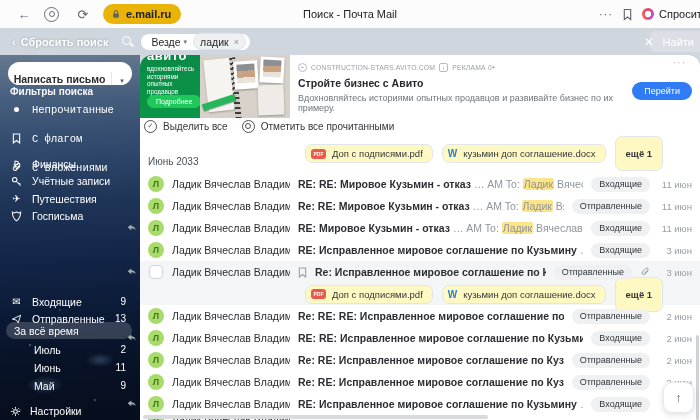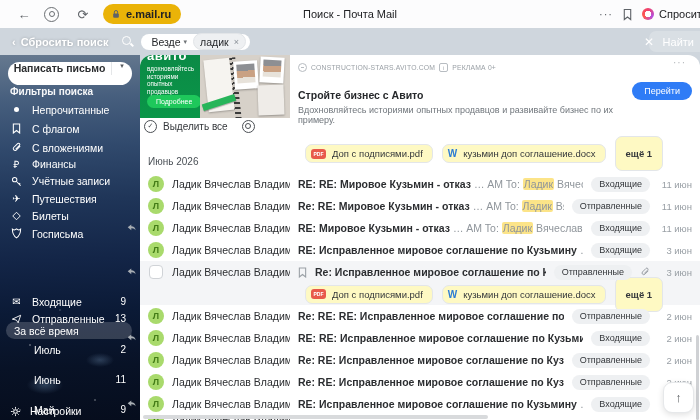--- a/index.html
+++ b/index.html
@@ -49,21 +49,21 @@
      background:
        radial-gradient(20px 10px at 100px 305px,rgba(150,190,230,.25),transparent 70%),
        radial-gradient(26px 13px at 45px 330px,rgba(140,185,225,.28),transparent 70%),
        radial-gradient(2px 2px at 30px 290px,rgba(255,255,255,.5),transparent 70%),
        radial-gradient(2px 2px at 95px 345px,rgba(255,255,255,.45),transparent 70%),
        radial-gradient(1.5px 1.5px at 60px 255px,rgba(255,255,255,.4),transparent 70%),
        radial-gradient(1.5px 1.5px at 118px 265px,rgba(255,255,255,.35),transparent 70%),
        radial-gradient(2px 2px at 20px 355px,rgba(255,255,255,.4),transparent 70%),
        linear-gradient(178deg,#66798f 0%,#475f7e 12%,#314a6d 25%,#1f3558 40%,#132547 56%,#0b1a36 70%,#081226 85%,#060d1d 100%);}
   .compose{position:absolute;left:8px;top:7px;width:124px;height:23px;background:#fff;border-radius:14px;
-           display:flex;align-items:flex-start;}
+           display:flex;align-items:flex-end;}
   .compose span.lbl{flex:1;text-align:center;font-size:10.5px;font-weight:bold;color:#2b2d2f;}
   .compose .sep{width:1px;height:13px;background:#e4e6e8;}
   .compose .car{width:20px;text-align:center;font-size:7px;color:#55585c;}
   .filters-title{position:absolute;left:10px;top:31px;font-size:10px;color:rgba(255,255,255,.95);font-weight:bold;}
   .sgroup{position:absolute;left:10px;right:6px;display:flex;flex-direction:column;}
   .sitem{display:flex;align-items:center;gap:9px;height:15px;font-size:10.5px;}
   .sitem .ic{width:13px;display:flex;justify-content:center;align-items:center;flex:0 0 auto;font-size:10px;color:#fff;}
   .sitem .cnt{margin-left:auto;padding-right:8px;font-size:10px;}
   .spill{position:absolute;left:6px;width:126px;height:17px;background:rgba(255,255,255,.18);border-radius:12px;
          display:flex;align-items:center;font-size:10.5px;padding-left:8px;box-sizing:border-box;}
@@ -90,21 +90,21 @@
   .ph1{left:34px;top:6px;width:24px;height:28px;transform:rotate(-4deg);}
   .ph2{left:60px;top:2px;width:24px;height:26px;transform:rotate(3deg);}
   .ph3{left:58px;top:30px;width:26px;height:30px;transform:rotate(-2deg);background:#efece8;}
   .face{position:absolute;left:3px;top:3px;right:3px;bottom:6px;background:linear-gradient(180deg,#8d8f93 0 35%,#c9a183 35% 70%,#e7e2da 70%);}
   .ruler{position:absolute;left:2px;top:44px;width:34px;height:7px;background:#27b55a;transform:rotate(-18deg);box-shadow:0 1px 1px rgba(0,0,0,.3);}
   .adtext{position:absolute;left:158px;top:8px;right:60px;}
   .adsrc{display:flex;align-items:center;gap:4px;font-size:6.8px;color:#9aa0a6;letter-spacing:.2px;}
   .circ-dash{width:7px;height:7px;border:1px solid #b7bcc1;border-radius:50%;display:inline-flex;align-items:center;justify-content:center;}
   .circ-dash i{width:3px;height:1px;background:#b7bcc1;}
   .circ-i{width:7px;height:7px;border:1px solid #b7bcc1;border-radius:2px;display:inline-flex;align-items:center;justify-content:center;font-size:5px;color:#9aa0a6;font-style:normal;}
-  .adtitle{font-size:10.5px;font-weight:bold;color:#26282b;margin-top:17px;}
+  .adtitle{font-size:10.5px;font-weight:bold;color:#26282b;margin-top:5px;}
   .addesc{font-size:9px;color:#70767c;margin-top:4px;}
   .cta{position:absolute;right:8px;top:27px;background:#2f7cf6;color:#fff;font-size:9px;border-radius:10px;padding:4px 12px;}
   .ad-dots{position:absolute;right:14px;top:2px;color:#b3b7bb;font-size:10px;letter-spacing:1px;}
 
   
   .toolbar{position:absolute;left:4px;top:63px;height:16px;display:flex;align-items:center;gap:14px;}
   .tbtn{display:flex;align-items:center;gap:6px;font-size:10px;color:#33363a;}
   .circle-check{width:11px;height:11px;border:1.3px solid #4b4f54;border-radius:50%;display:flex;align-items:center;justify-content:center;font-size:7px;color:#4b4f54;}
   .circle-dot{width:11px;height:11px;border:1.3px solid #4b4f54;border-radius:50%;display:flex;align-items:center;justify-content:center;}
   .circle-dot i{width:4px;height:4px;border:1.2px solid #4b4f54;border-radius:50%;}
@@ -200,21 +200,21 @@
   </div>
 
   <div class="sidebar">
     <div class="compose">
       <span class="lbl">Написать письмо</span>
       <span class="sep"></span>
       <span class="car">▾</span>
     </div>
     <div class="filters-title">Фильтры поиска</div>
 
-    <div class="sgroup" style="top:47px;gap:4px;">
+    <div class="sgroup" style="top:47px;gap:14px;font-family:Liberation Mono, monospace;">
       <div class="sitem">
         <span class="ic">
             <span class="dotw"></span>
           </span>
         <span>Непрочитанные</span>
       </div>
       <div class="sitem">
         <span class="ic">
           <svg width="9" height="11" viewBox="0 0 10 12">
               <path d="M1.5 1h7v10L5 8.2 1.5 11z" fill="none" stroke="#fff" stroke-width="1.2"></path>
@@ -245,28 +245,20 @@
             </svg>
         </span>
         <span>Учётные записи</span>
       </div>
       <div class="sitem">
         <span class="ic">✈</span>
         <span>Путешествия</span>
       </div>
       <div class="sitem">
         <span class="ic">
-          <svg width="11" height="10" viewBox="0 0 12 12">
-              <path d="M1.5 6 6 1.5l4.5 4.5L6 10.5z" fill="none" stroke="#fff" stroke-width="1.1"></path>
-            </svg>
-        </span>
-        <span>Билеты</span>
-      </div>
-      <div class="sitem">
-        <span class="ic">
           <svg width="11" height="11" viewBox="0 0 12 12">
               <path d="M6 1c1.5 1.4 3.5 1 4.5.2 0 4-1 7.3-4.5 9.6C2.5 8.5 1.5 5.2 1.5 1.2 2.5 2 4.5 2.4 6 1z" fill="none" stroke="#fff" stroke-width="1.1"></path>
             </svg>
         </span>
         <span>Госписьма</span>
       </div>
     </div>
 
 
     <div class="sgroup" style="top:239px;gap:2px;">
@@ -283,21 +275,21 @@
         </span>
         <span>Отправленные</span>
         <span class="cnt">13</span>
       </div>
     </div>
 
     <div class="spill" style="top:267px;">
       <span>За всё время</span>
     </div>
 
-    <div class="sgroup" style="top:287px;gap:15px;">
+    <div class="sgroup" style="top:287px;gap:3px;">
       <div class="sitem">
         <span class="month">Июль</span>
         <span class="cnt">2</span>
       </div>
       <div class="sitem">
         <span class="month">Июнь</span>
         <span class="cnt">11</span>
       </div>
       <div class="sitem">
         <span class="month">Май</span>
@@ -355,36 +347,37 @@
 
     <div class="toolbar">
       <div class="tbtn">
         <span class="circle-check">✓</span>
         <span>Выделить все</span>
       </div>
       <div class="tbtn">
         <span class="circle-dot">
             <i></i>
           </span>
+        <span>Отметить все прочитанными</span>
       </div>
     </div>
 
     <div class="chips chips-top">
       <div class="chip">
         <span class="fpdf">PDF</span>
         <span>Доп с подписями.pdf</span>
       </div>
       <div class="chip">
         <span class="fdoc">W</span>
         <span>кузьмин доп соглашение.docx</span>
       </div>
       <div class="chip more">ещё 1</div>
     </div>
 
-    <div class="section-h">Июнь 2026</div>
+    <div class="section-h">Июнь 2033</div>
 
     <div class="list">
 
       <div class="row">
         <span class="avatar">Л</span>
         <span class="name">Ладик Вячеслав Владимирович</span>
         <span class="mid"><b>RE: RE: Мировое Кузьмин - отказ</b><span>… AM To: </span><mark>Ладик</mark><span> Вячеслав Владимирович &lt;vv.ladi…</span></span>
         <span class="badge">Входящие</span>
         <span class="rdate">11 июн</span>
       </div>

